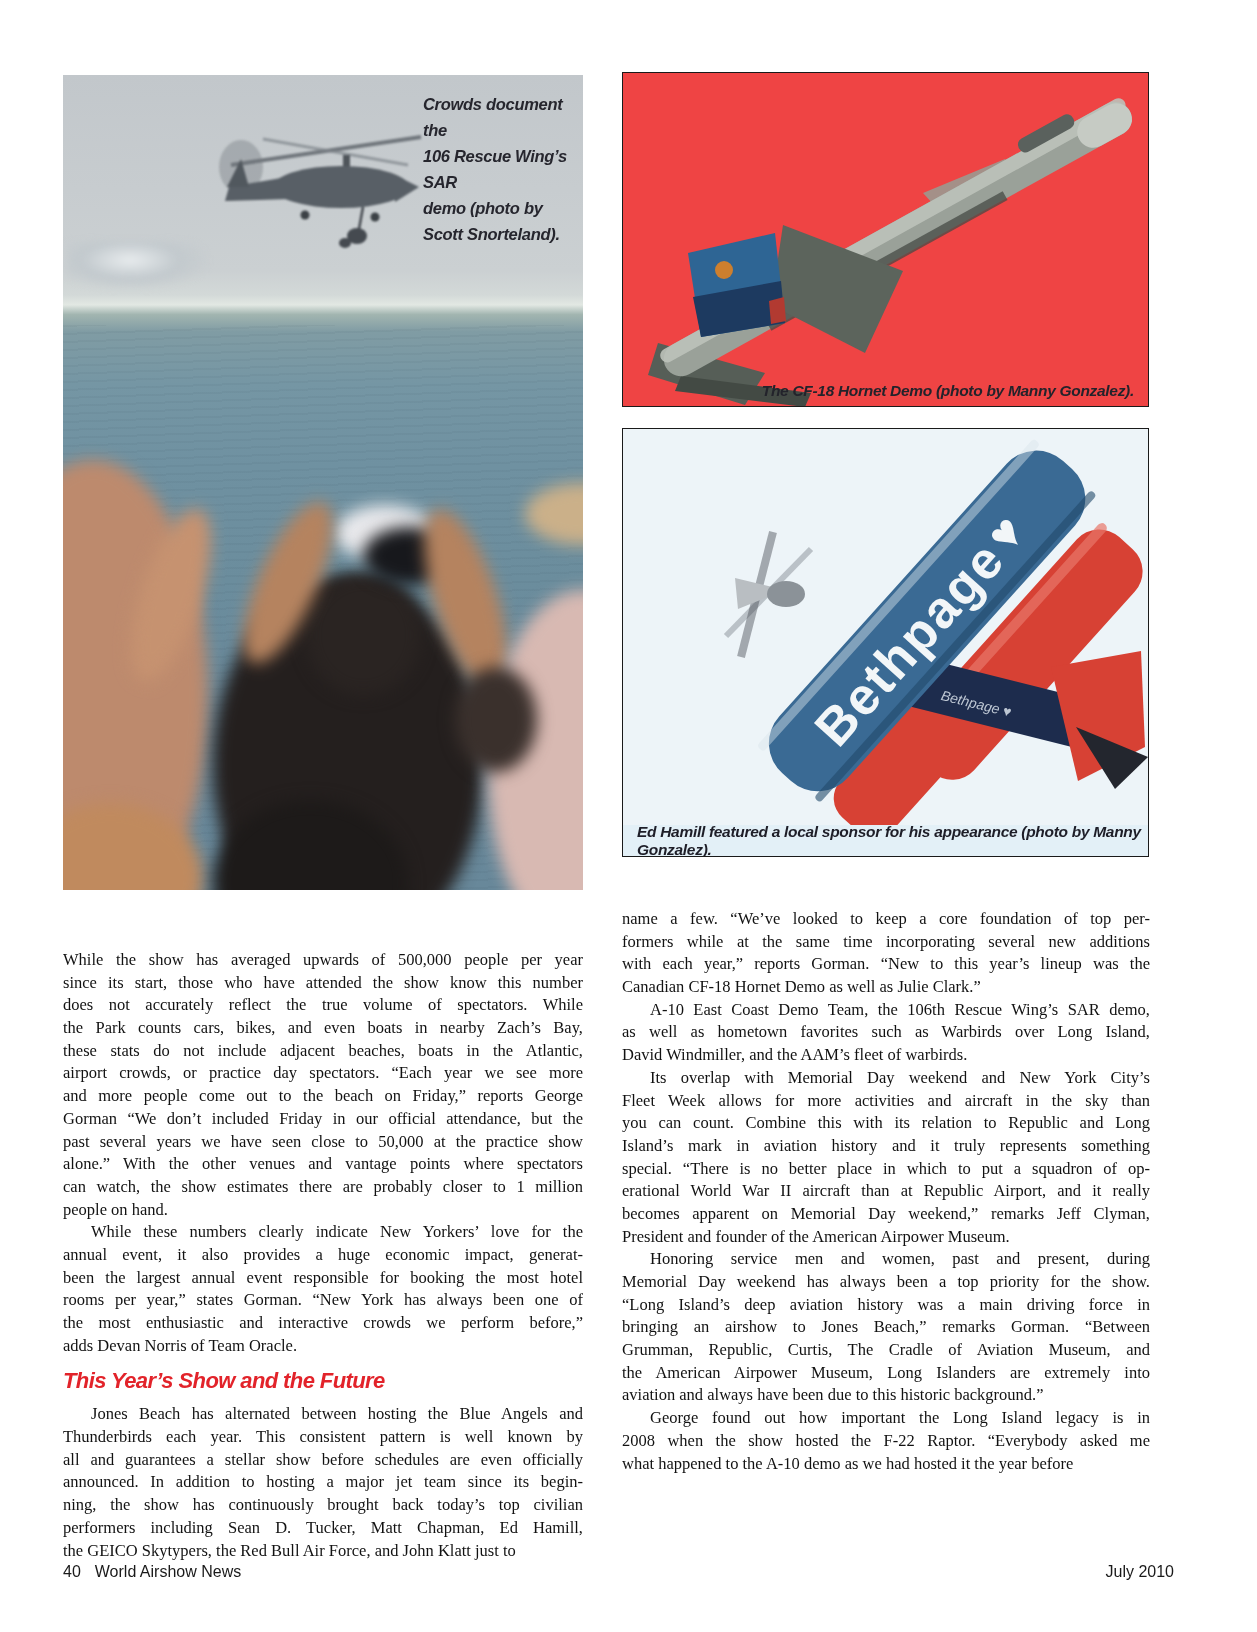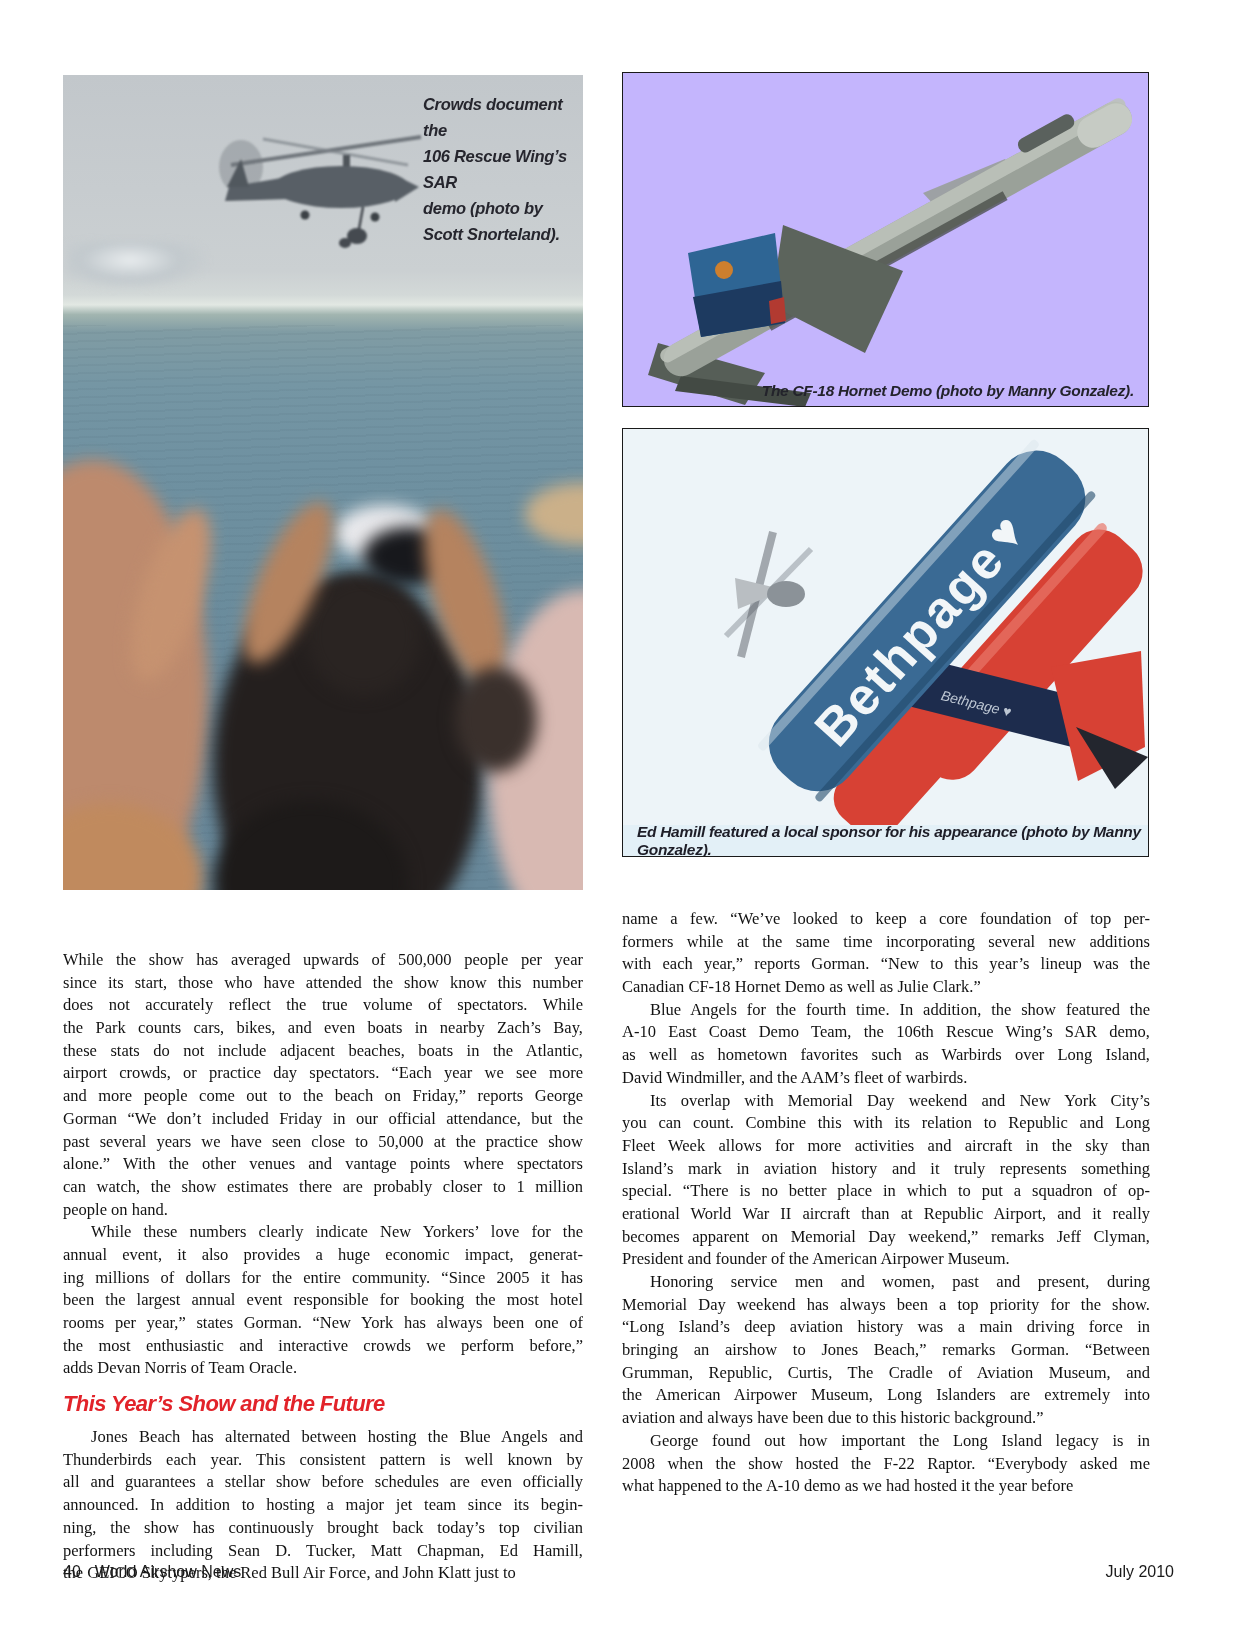--- a/index.html
+++ b/index.html
@@ -1,21 +1,21 @@
 <!DOCTYPE html>
 <html><head>
 <meta charset="utf-8">
 <style>
   html,body{margin:0;padding:0;background:#ffffff;}
   .page{position:relative;width:1257px;height:1632px;background:#ffffff;overflow:hidden;
         font-family:"Liberation Serif", serif;color:#121212;padding-left:24px;}
 
   
   .photo{position:absolute;overflow:hidden;}
-  .framed{border:1px solid #1a1a1a;background:#c4b5fd;}
+  .framed{border:1px solid #1a1a1a;background:#ef4444;}
 
   
   .photo-beach{left:63px;top:75px;width:520px;height:815px;
     background:linear-gradient(180deg,
       #c2c7cb 0%, #c7cccf 14%, #cbd0d2 24%, #d3d9d8 27%, #e2e8e3 28.2%,
       #a2b5b0 29.4%, #809ca4 31.5%, #7596a4 38%, #6f91a1 48%,
       #6b8d9d 62%, #69899b 78%, #68889a 100%);}
   .sea-texture{position:absolute;left:0;top:250px;width:100%;height:565px;
     background:repeating-linear-gradient(178deg, rgba(35,55,70,.10) 0 2px, rgba(255,255,255,0) 2px 8px);
     opacity:.5;}
@@ -179,21 +179,20 @@
         <div class="line">and more people come out to the beach on Friday,” reports George</div>
         <div class="line">Gorman “We don’t included Friday in our official attendance, but the</div>
         <div class="line">past several years we have seen close to 50,000 at the practice show</div>
         <div class="line">alone.” With the other venues and vantage points where spectators</div>
         <div class="line">can watch, the show estimates there are probably closer to 1 million</div>
         <div class="line">people on hand.</div>
       </div>
       <div class="para indent">
         <div class="line">While these numbers clearly indicate New Yorkers’ love for the</div>
         <div class="line">annual event, it also provides a huge economic impact, generat-</div>
-        <div class="line">ing millions of dollars for the entire community. “Since 2005 it has</div>
         <div class="line">been the largest annual event responsible for booking the most hotel</div>
         <div class="line">rooms per year,” states Gorman. “New York has always been one of</div>
         <div class="line">the most enthusiastic and interactive crowds we perform before,”</div>
         <div class="line">adds Devan Norris of Team Oracle.</div>
       </div>
       <div class="heading">This Year’s Show and the Future</div>
       <div class="para indent">
         <div class="line">Jones Beach has alternated between hosting the Blue Angels and</div>
         <div class="line">Thunderbirds each year. This consistent pattern is well known by</div>
         <div class="line">all and guarantees a stellar show before schedules are even officially</div>
@@ -204,29 +203,28 @@
       </div>
     </div>
   <div class="col col-right">
       <div class="para">
         <div class="line">name a few. “We’ve looked to keep a core foundation of top per-</div>
         <div class="line">formers while at the same time incorporating several new additions</div>
         <div class="line">with each year,” reports Gorman. “New to this year’s lineup was the</div>
         <div class="line">Canadian CF-18 Hornet Demo as well as Julie Clark.”</div>
       </div>
       <div class="para indent">
-        <div class="line">Blue Angels for the fourth time. In addition, the show featured the</div>
         <div class="line">A-10 East Coast Demo Team, the 106th Rescue Wing’s SAR demo,</div>
         <div class="line">as well as hometown favorites such as Warbirds over Long Island,</div>
         <div class="line">David Windmiller, and the AAM’s fleet of warbirds.</div>
       </div>
       <div class="para indent">
         <div class="line">Its overlap with Memorial Day weekend and New York City’s</div>
+        <div class="line">Fleet Week allows for more activities and aircraft in the sky than</div>
         <div class="line">you can count. Combine this with its relation to Republic and Long</div>
-        <div class="line">Fleet Week allows for more activities and aircraft in the sky than</div>
         <div class="line">Island’s mark in aviation history and it truly represents something</div>
         <div class="line">special. “There is no better place in which to put a squadron of op-</div>
         <div class="line">erational World War II aircraft than at Republic Airport, and it really</div>
         <div class="line">becomes apparent on Memorial Day weekend,” remarks Jeff Clyman,</div>
         <div class="line">President and founder of the American Airpower Museum.</div>
       </div>
       <div class="para indent">
         <div class="line">Honoring service men and women, past and present, during</div>
         <div class="line">Memorial Day weekend has always been a top priority for the show.</div>
         <div class="line">“Long Island’s deep aviation history was a main driving force in</div>

